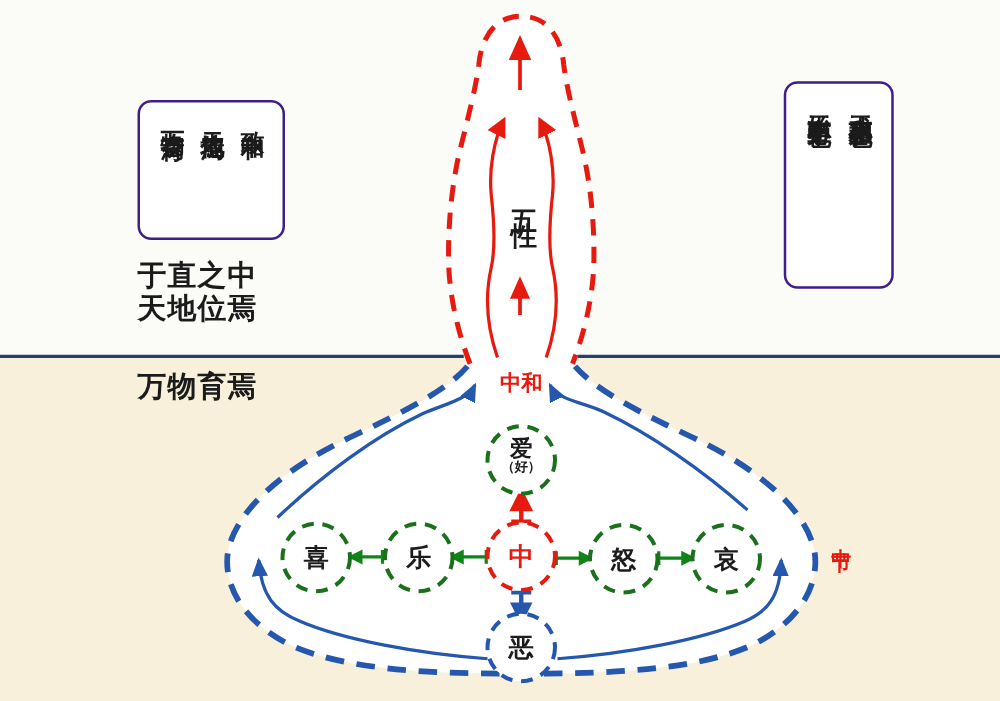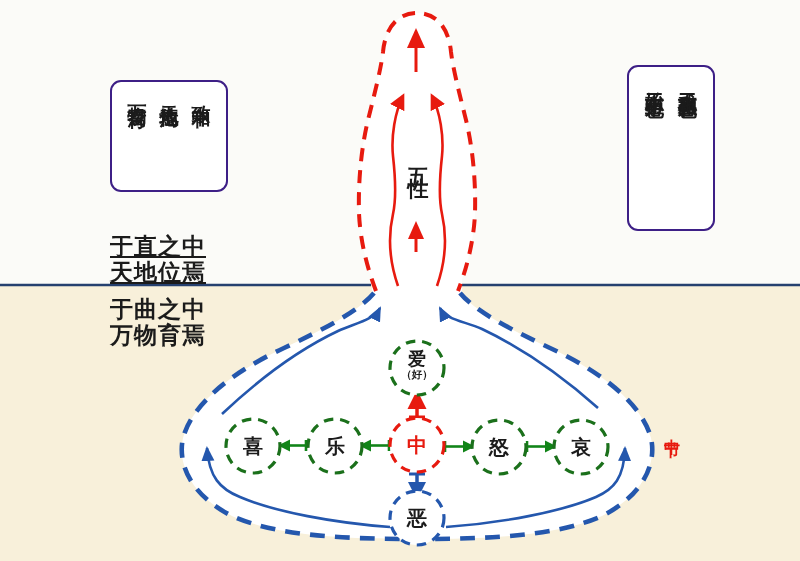--- a/index.html
+++ b/index.html
@@ -18,21 +18,21 @@
   }
   .vcol{
     writing-mode:vertical-rl;text-orientation:upright;
     font-weight:700;color:#1b1b1b;
   }
   .qbox-left{left:110px;top:80px;width:118px;height:112px;padding:8px 6px;gap:2px;}
   .qbox-left .vcol{font-size:19px;line-height:30px;letter-spacing:1.5px;}
   .qbox-right{left:627px;top:65px;width:88px;height:166px;padding:10px 5px;gap:3px;}
   .qbox-right .vcol{font-size:19px;line-height:30px;letter-spacing:1px;}
   .note{font-size:23px;line-height:25.5px;letter-spacing:1px;}
-  .note-upper{left:110px;top:234px;text-decoration:underline;}
+  .note-upper{left:110px;top:208px;}
   .note-lower{left:110px;top:297px;}
   .lbl-tongdao{left:368px;top:269px;width:98px;text-align:center;font-size:21px;}
   .lbl-zhonghe{left:368px;top:295px;width:98px;text-align:center;font-size:17px;color:#e71a0f;}
   .lbl-wuxing{left:404px;top:151px;writing-mode:vertical-rl;text-orientation:upright;font-size:21px;letter-spacing:10px;}
   .lbl-zhongjie{left:661px;top:426px;writing-mode:vertical-rl;text-orientation:upright;font-size:16px;letter-spacing:3px;color:#e71a0f;}
   .nlabel{position:absolute;z-index:2;width:60px;text-align:center;font-size:20px;font-weight:700;color:#1b1b1b;}
   .nlabel.red{color:#e71a0f;}
   .nlabel-love{line-height:1.05;}
   .nlabel-love .main{font-size:18px;}
   .nlabel-love .sub{font-size:10.5px;}
@@ -118,24 +118,24 @@
   <div class="qbox qbox-right">
     <div class="vcol">成于和生必和也</div>
     <div class="vcol">始于中止必中也</div>
   </div>
 
   <div class="txt note note-upper">
     <div>于直之中</div>
     <div>天地位焉</div>
   </div>
   <div class="txt note note-lower">
-    <div>于曲之中</div>
     <div>万物育焉</div>
   </div>
 
+  <div class="txt lbl-zhonghe">中和</div>
   <div class="txt lbl-wuxing">五性</div>
   <div class="txt lbl-zhongjie">中节</div>
 
   <div class="nlabel nlabel-love" style="left:387px;top:350px;">
     <div class="main">爱</div>
     <div class="sub">（好）</div>
   </div>
   <div class="nlabel" style="left:223px;top:433px;">喜</div>
   <div class="nlabel" style="left:305px;top:433px;">乐</div>
   <div class="nlabel red" style="left:387px;top:432px;">中</div>

